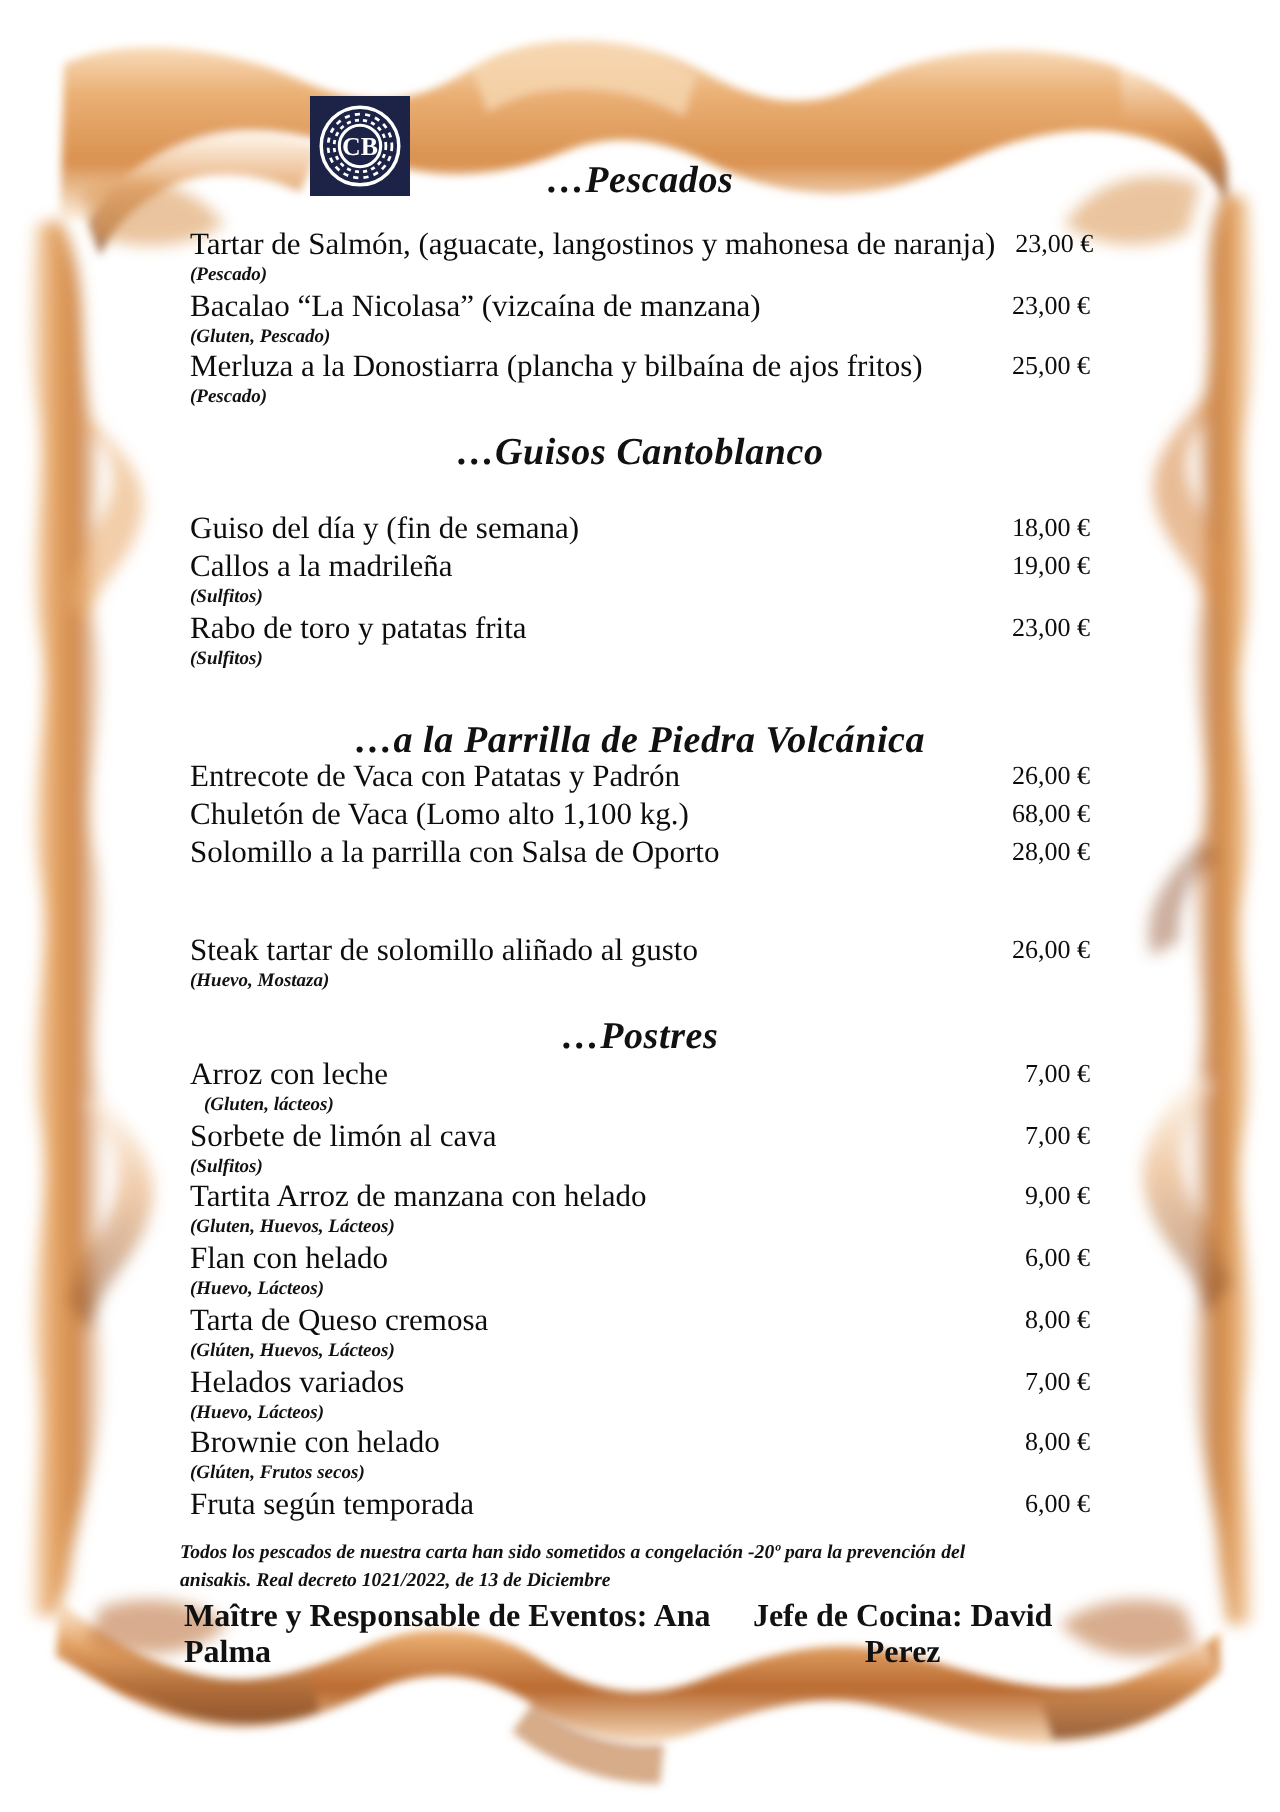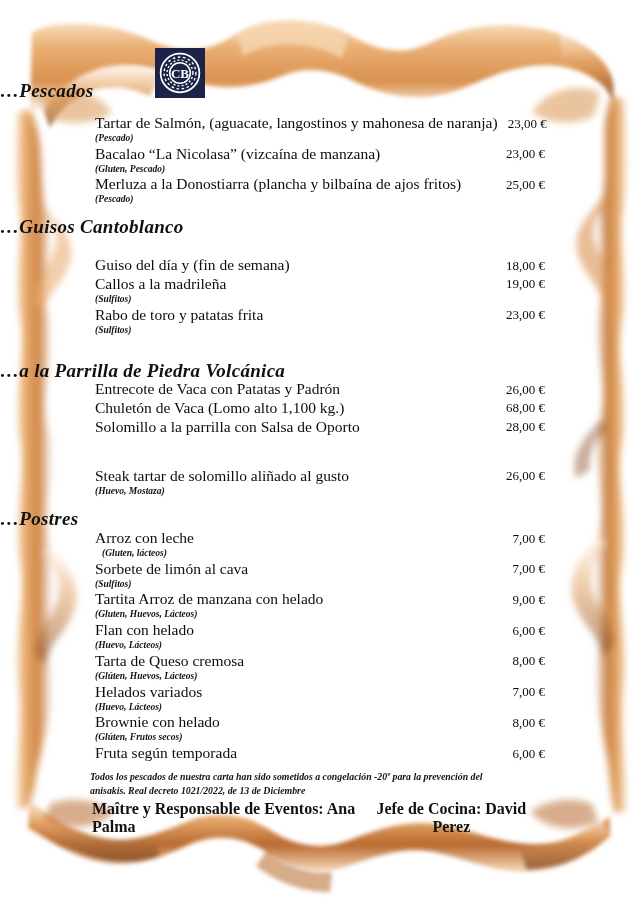--- a/index.html
+++ b/index.html
@@ -33,41 +33,41 @@
 
   .logo {
     position: absolute;
     left: 155px;
     top: 48px;
     width: 50px;
     height: 58px;
   }
 
   .section-head {
-    text-align: left;
+    text-align: center;
     font-style: italic;
     font-weight: bold;
     font-size: 19px;
     color: #111;
     letter-spacing: 0.3px;
   }
   .section-head.pescados  { position: absolute; left: 0; right: 0; top: 80px; }
   .section-head.guisos    { position: absolute; left: 0; right: 0; top: 216px; }
   .section-head.parrilla  { position: absolute; left: 0; right: 0; top: 340px; margin-top: 20px; }
   .section-head.postres   { position: absolute; left: 0; right: 0; top: 508px; }
 
   .items { position: absolute; left: 95px; width: 450px; }
   .items.pescados { top: 114px; }
   .items.guisos   { top: 256px; }
   .items.parrilla { top: 380px; }
   .items.postres  { top: 529px; }
 
   .row {
     display: flex;
-    align-items: center;
+    align-items: flex-start;
     justify-content: space-between;
     font-size: 15.5px;
     line-height: 1.22;
     color: #0d0d0d;
     white-space: nowrap;
   }
   .row .dish { padding-right: 10px; }
   .row .price { font-size: 13px; }
   .allergen {
     font-size: 9.5px;

